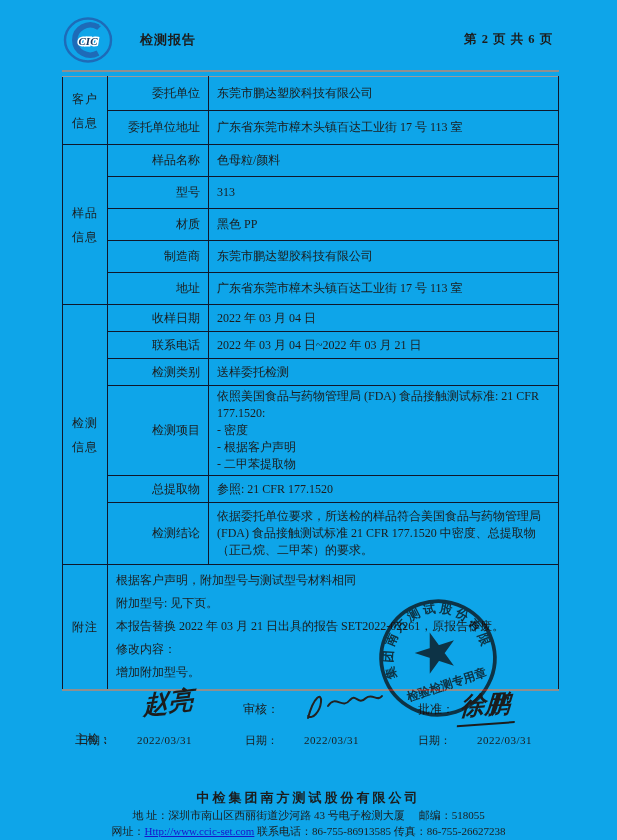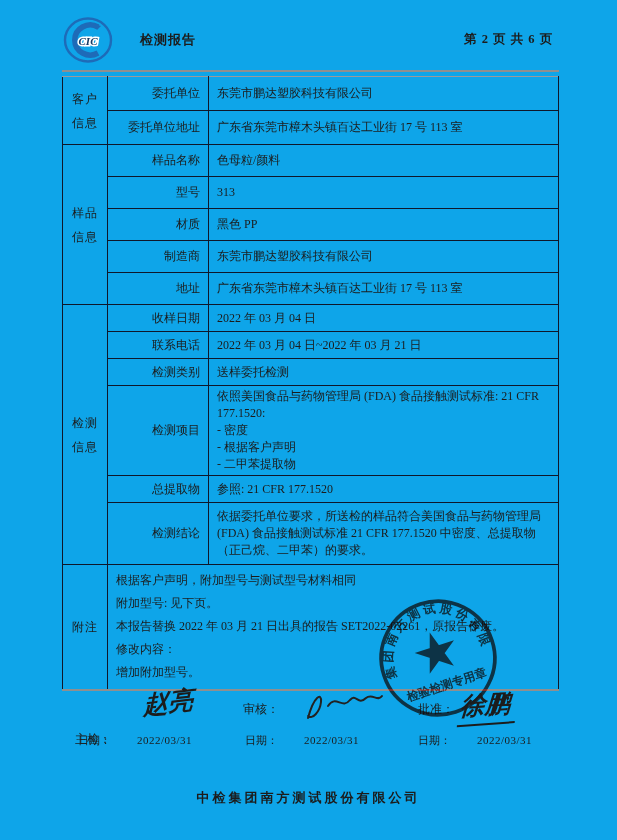--- a/index.html
+++ b/index.html
@@ -188,14 +188,22 @@
       <path id="ringPath" d="M 18.7,69.6 A 44,44 0 1 1 105.3,69.6" fill="none"></path>
       <text font-size="12" letter-spacing="3" fill="#d9403c" font-weight="bold">
         <textPath href="#ringPath" startOffset="50%" text-anchor="middle">中检集团南方测试股份有限公司</textPath>
       </text>
       <path d="M 62,36 L 74.3,74 L 42,50.5 L 82,50.5 L 49.7,74 Z" fill="#d9403c"></path>
       <text x="62" y="93" text-anchor="middle" font-size="11.5" font-weight="bold" fill="#d9403c">检验检测专用章</text>
     </g>
   </svg>
 
   <div class="foot foot-company">中检集团南方测试股份有限公司</div>
+  <div class="foot foot-line1">
+    <span>地  址：</span><span>深圳市南山区西丽街道沙河路 43 号电子检测大厦</span><span class="sp"></span><span>邮编：</span><span>518055</span>
+  </div>
+  <div class="foot foot-line2">
+    <span>网址：</span><a href="#">Http://www.ccic-set.com</a>
+    <span>联系电话：</span><span>86-755-86913585</span>
+    <span>传真：</span><span>86-755-26627238</span>
+  </div>
 
 </div>
 
 </body></html>

